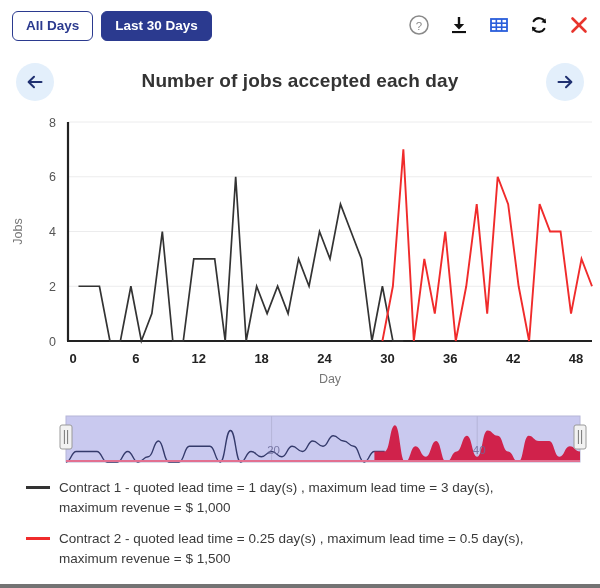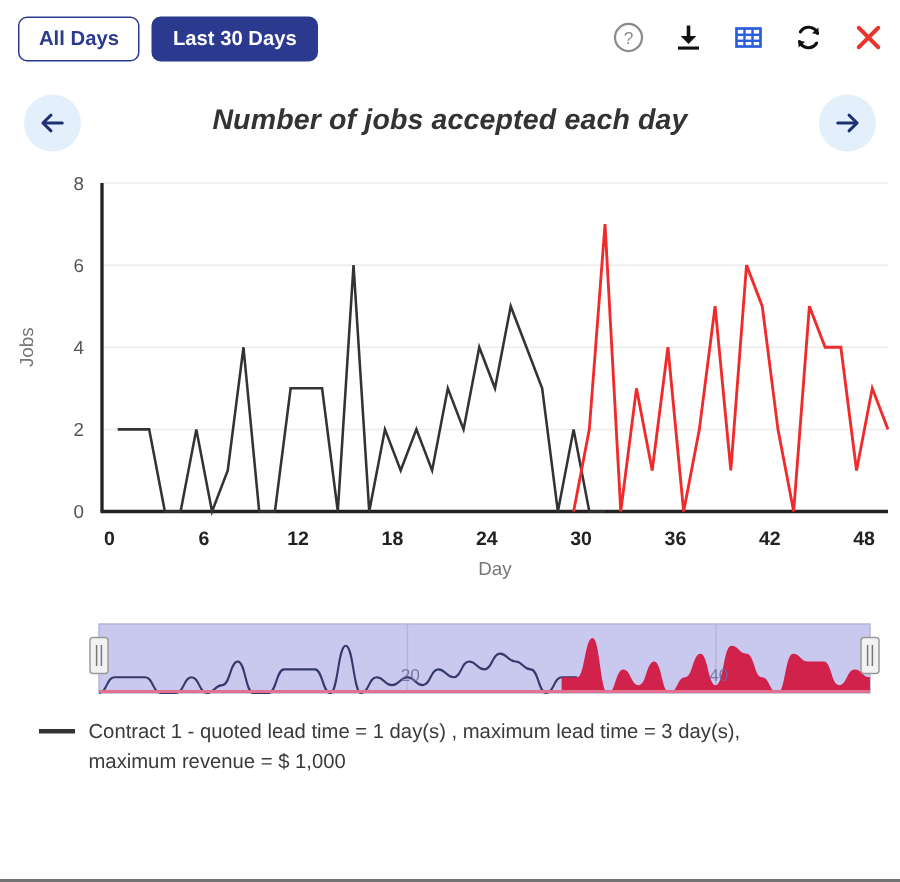--- a/index.html
+++ b/index.html
@@ -13,21 +13,21 @@
     overflow: hidden;
     font-family: "Liberation Sans", sans-serif;
     color: #333333;
     position: relative;
   }
   .app {
     width: 600px;
     height: 588px;
     position: relative;
     box-sizing: border-box;
-    border-bottom: 2px solid #737373;
+    border-bottom: 4px solid #737373;
     background: #fff;
     padding-left: 20px;
   }
 
   
   .toolbar {
     position: absolute;
     left: 0; top: 0;
     width: 600px; height: 52px;
     display: flex;
@@ -76,21 +76,20 @@
     justify-content: center;
     cursor: pointer;
   }
 
   
   .title-row {
     position: absolute;
     left: 0; top: 58px;
     width: 600px;
     height: 58px;
-    font-style: italic;
   }
   .nav-arrow {
     position: absolute;
     top: 5px;
     width: 38px; height: 38px;
     border-radius: 50%;
     background: #e3effb;
     display: flex;
     align-items: center;
     justify-content: center;
@@ -278,15 +277,19 @@
           <line x1="581.6" x2="581.6" y1="24" y2="38" stroke="#777" stroke-width="1"></line>
         </g>
       </svg>
   </div>
 
   <div class="legend">
     <div class="legend-item">
       <div class="legend-swatch" style="background:#333333"></div>
       <div class="legend-text">Contract 1 - quoted lead time = 1 day(s) , maximum lead time = 3 day(s), maximum revenue = $ 1,000</div>
     </div>
+    <div class="legend-item">
+      <div class="legend-swatch" style="background:#f02b2b"></div>
+      <div class="legend-text">Contract 2 - quoted lead time = 0.25 day(s) , maximum lead time = 0.5 day(s), maximum revenue = $ 1,500</div>
+    </div>
   </div>
 
 </div>
 
 </body></html>

